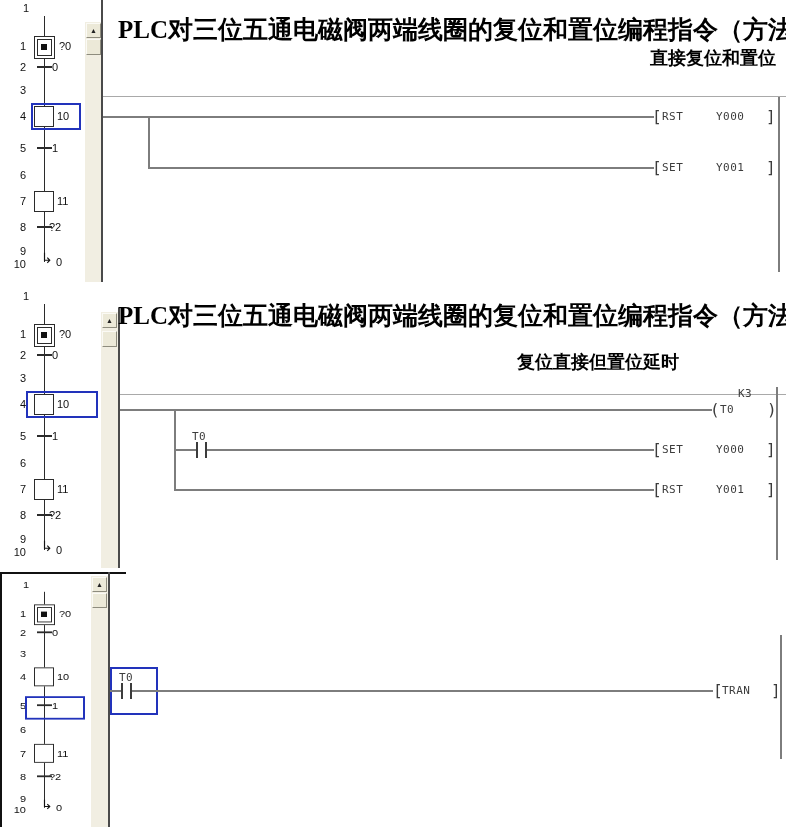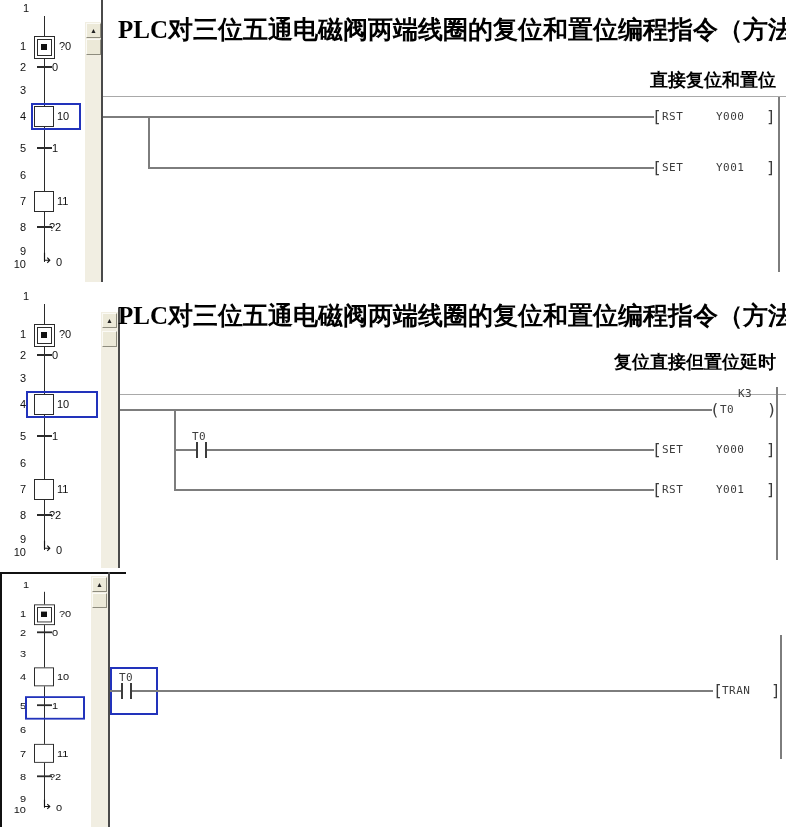--- a/index.html
+++ b/index.html
@@ -78,21 +78,21 @@
       <div class="slbl" style="left:56px;top:256px;">0</div>
     </div>
     <div class="sbtrack" style="left:85px;top:22px;height:260px;"></div>
     <div class="sb3d" style="left:86px;top:23px;">
         <span>▲</span>
       </div>
     <div class="sb3d" style="left:86px;top:39px;height:16px;"></div>
     <div class="sepv" style="left:101px;top:0;height:282px;"></div>
 
     <div class="ptitle" style="left:118px;top:13px;width:660px;">PLC对三位五通电磁阀两端线圈的复位和置位编程指令（方法1）</div>
-    <div class="psub" style="left:420px;top:68px;width:356px;">直接复位和置位</div>
+    <div class="psub" style="left:420px;top:46px;width:356px;">直接复位和置位</div>
     <div class="tborder" style="left:103px;top:96px;width:683px;"></div>
     <div class="lv" style="left:778px;top:97px;height:175px;"></div>
 
     <div class="lh" style="left:103px;top:116px;width:551px;"></div>
     <div class="lv" style="left:148px;top:116px;height:53px;"></div>
     <div class="lh" style="left:148px;top:167px;width:506px;"></div>
 
     <div class="brk" style="left:652px;top:109px;">[</div>
     <div class="mono" style="left:662px;top:110px;">RST</div>
     <div class="mono" style="left:716px;top:110px;">Y000</div>
@@ -138,21 +138,21 @@
       <div class="slbl" style="left:56px;top:256px;">0</div>
     </div>
     <div class="sbtrack" style="left:101px;top:24px;height:256px;"></div>
     <div class="sb3d" style="left:102px;top:25px;">
         <span>▲</span>
       </div>
     <div class="sb3d" style="left:102px;top:43px;height:16px;"></div>
     <div class="sepv" style="left:118px;top:20px;height:260px;"></div>
 
     <div class="ptitle" style="left:118px;top:11px;width:660px;">PLC对三位五通电磁阀两端线圈的复位和置位编程指令（方法2）</div>
-    <div class="psub" style="left:420px;top:62px;width:356px;">复位直接但置位延时</div>
+    <div class="psub" style="left:420px;top:62px;width:356px;text-align:center;">复位直接但置位延时</div>
     <div class="tborder" style="left:120px;top:106px;width:666px;"></div>
     <div class="lv" style="left:776px;top:99px;height:173px;"></div>
 
     <div class="lh" style="left:120px;top:121px;width:592px;"></div>
     <div class="mono" style="left:738px;top:99px;">K3</div>
     <div class="brk" style="left:710px;top:114px;">(</div>
     <div class="mono" style="left:720px;top:115px;">T0</div>
     <div class="brk" style="left:767px;top:114px;">)</div>
 
     <div class="lv" style="left:174px;top:121px;height:82px;"></div>

